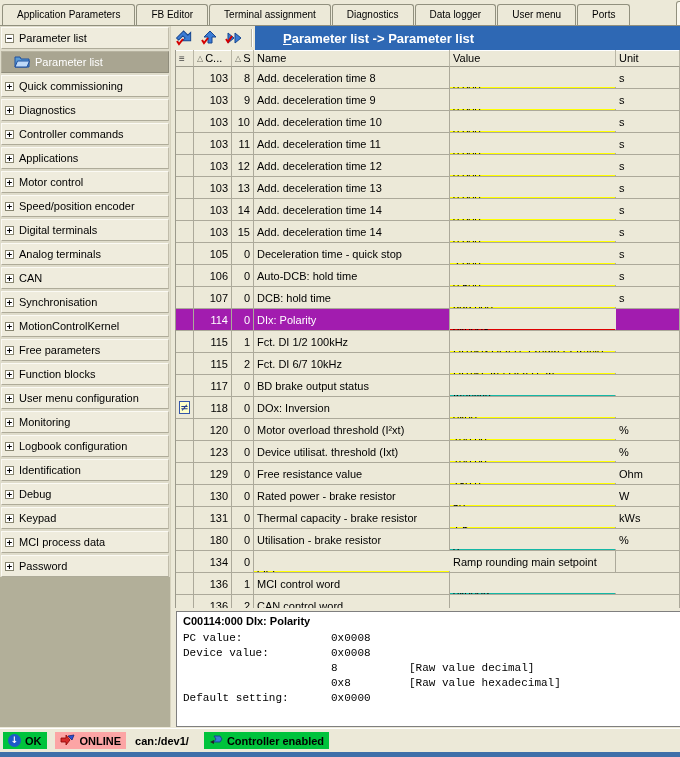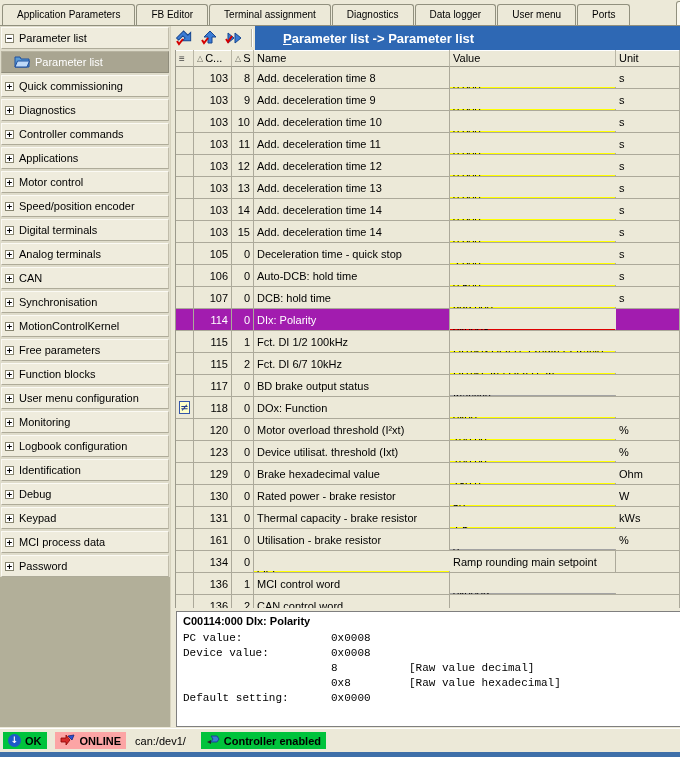--- a/index.html
+++ b/index.html
@@ -47,42 +47,42 @@
   .th{background:#ECE9D8;border-right:1px solid #B9B6A6;border-bottom:1px solid #9C9A8C;
       box-shadow:inset 0 1px 0 #FFFFFF;display:flex;align-items:center;padding:0 3px;
       overflow:hidden;white-space:nowrap;}
   .sort-glyph{font-size:8px;color:#6B6B5E;margin-right:2px;}
   .flag-glyph{font-size:10px;color:#444;}
   .tr{height:22px;}
   .td{border-right:1px solid #ACA99A;border-bottom:1px solid #ACA99A;display:flex;align-items:center;
       padding:0 3px;overflow:hidden;white-space:nowrap;background:#ECE9D8;box-sizing:border-box;}
   .td.num{justify-content:flex-end;}
   .td.val{background:#FFFF00;margin-top:20px;}
-  .td.val.peach{background:#a3a3a3;}
+  .td.val.peach{background:#14b8a6;}
   .tr.selected .td{background:#a21caf;color:#FFFFFF;}
   .tr.selected .td.val{background:#FFFF00;color:#000;box-shadow:inset 0 0 0 3px #DF0000;}
   .neq-icon{display:none;width:13px;height:13px;box-sizing:border-box;background:#FFFFC8;
             border:1px solid #3355AA;color:#223C8C;font:bold 10px/11px "DejaVu Sans",sans-serif;
             text-align:center;}
   .tr.changed .neq-icon{display:block;}
 
   
   .info{position:absolute;left:176px;top:611px;width:576px;height:116px;background:#FFFFFF;
         border:1px solid #7F7F7F;box-sizing:border-box;padding:3px 6px;overflow:hidden;}
   .info-title{font-weight:bold;height:15px;}
   .info-row{display:grid;grid-template-columns:148px 78px 1fr;height:15px;align-items:center;font-family:Liberation Mono, monospace;}
 
   
   .statusbar{position:absolute;left:0;top:728px;width:680px;height:24px;background:#ECE9D8;
              border-top:1px solid #FFFFFF;display:flex;align-items:center;padding:0 3px;
              box-sizing:border-box;}
   .seg{height:17px;display:flex;align-items:center;padding:0 5px;gap:4px;font-weight:bold;}
   .seg.green{background:#00C33C;}
   .seg.yellow{background:#fca5a5;margin-left:8px;}
-  .seg.plain{background:transparent;font-weight:normal;margin-left:4px;}
+  .seg.plain{background:transparent;font-weight:bold;margin-left:4px;}
   .seg.ctrl{margin-left:10px;}
   .ok-icon{width:13px;height:13px;border-radius:50%;background:#1E5AC8;color:#fff;
            font:bold 9px/13px "DejaVu Sans",sans-serif;text-align:center;}
   .bottom-strip{position:absolute;left:0;top:752px;width:680px;height:5px;background:#3E6FA9;}
 </style>
 </head>
 <body>
 
 <div class="window">
 
@@ -446,21 +446,21 @@
       <div class="td">BD brake output status</div>
       <div class="td val peach">Inactive</div>
       <div class="td"></div>
     </div>
         <div class="tr changed">
       <div class="td c-flag">
         <span class="neq-icon">≠</span>
       </div>
       <div class="td num">118</div>
       <div class="td num">0</div>
-      <div class="td">DOx: Function</div>
+      <div class="td">DOx: Inversion</div>
       <div class="td val">0x00</div>
       <div class="td"></div>
     </div>
         <div class="tr">
       <div class="td c-flag">
         
       </div>
       <div class="td num">120</div>
       <div class="td num">0</div>
       <div class="td">Motor overload threshold (I²xt)</div>
@@ -476,21 +476,21 @@
       <div class="td">Device utilisat. threshold (Ixt)</div>
       <div class="td val">100.00</div>
       <div class="td">%</div>
     </div>
         <div class="tr">
       <div class="td c-flag">
         
       </div>
       <div class="td num">129</div>
       <div class="td num">0</div>
-      <div class="td">Brake hexadecimal value</div>
+      <div class="td">Free resistance value</div>
       <div class="td val">180.0</div>
       <div class="td">Ohm</div>
     </div>
         <div class="tr">
       <div class="td c-flag">
         
       </div>
       <div class="td num">130</div>
       <div class="td num">0</div>
       <div class="td">Rated power - brake resistor</div>
@@ -504,21 +504,21 @@
       <div class="td num">131</div>
       <div class="td num">0</div>
       <div class="td">Thermal capacity - brake resistor</div>
       <div class="td val">7.5</div>
       <div class="td">kWs</div>
     </div>
         <div class="tr">
       <div class="td c-flag">
         
       </div>
-      <div class="td num">161</div>
+      <div class="td num">180</div>
       <div class="td num">0</div>
       <div class="td">Utilisation - brake resistor</div>
       <div class="td val peach">0</div>
       <div class="td">%</div>
     </div>
         <div class="tr">
       <div class="td c-flag">
         
       </div>
       <div class="td num">134</div>

